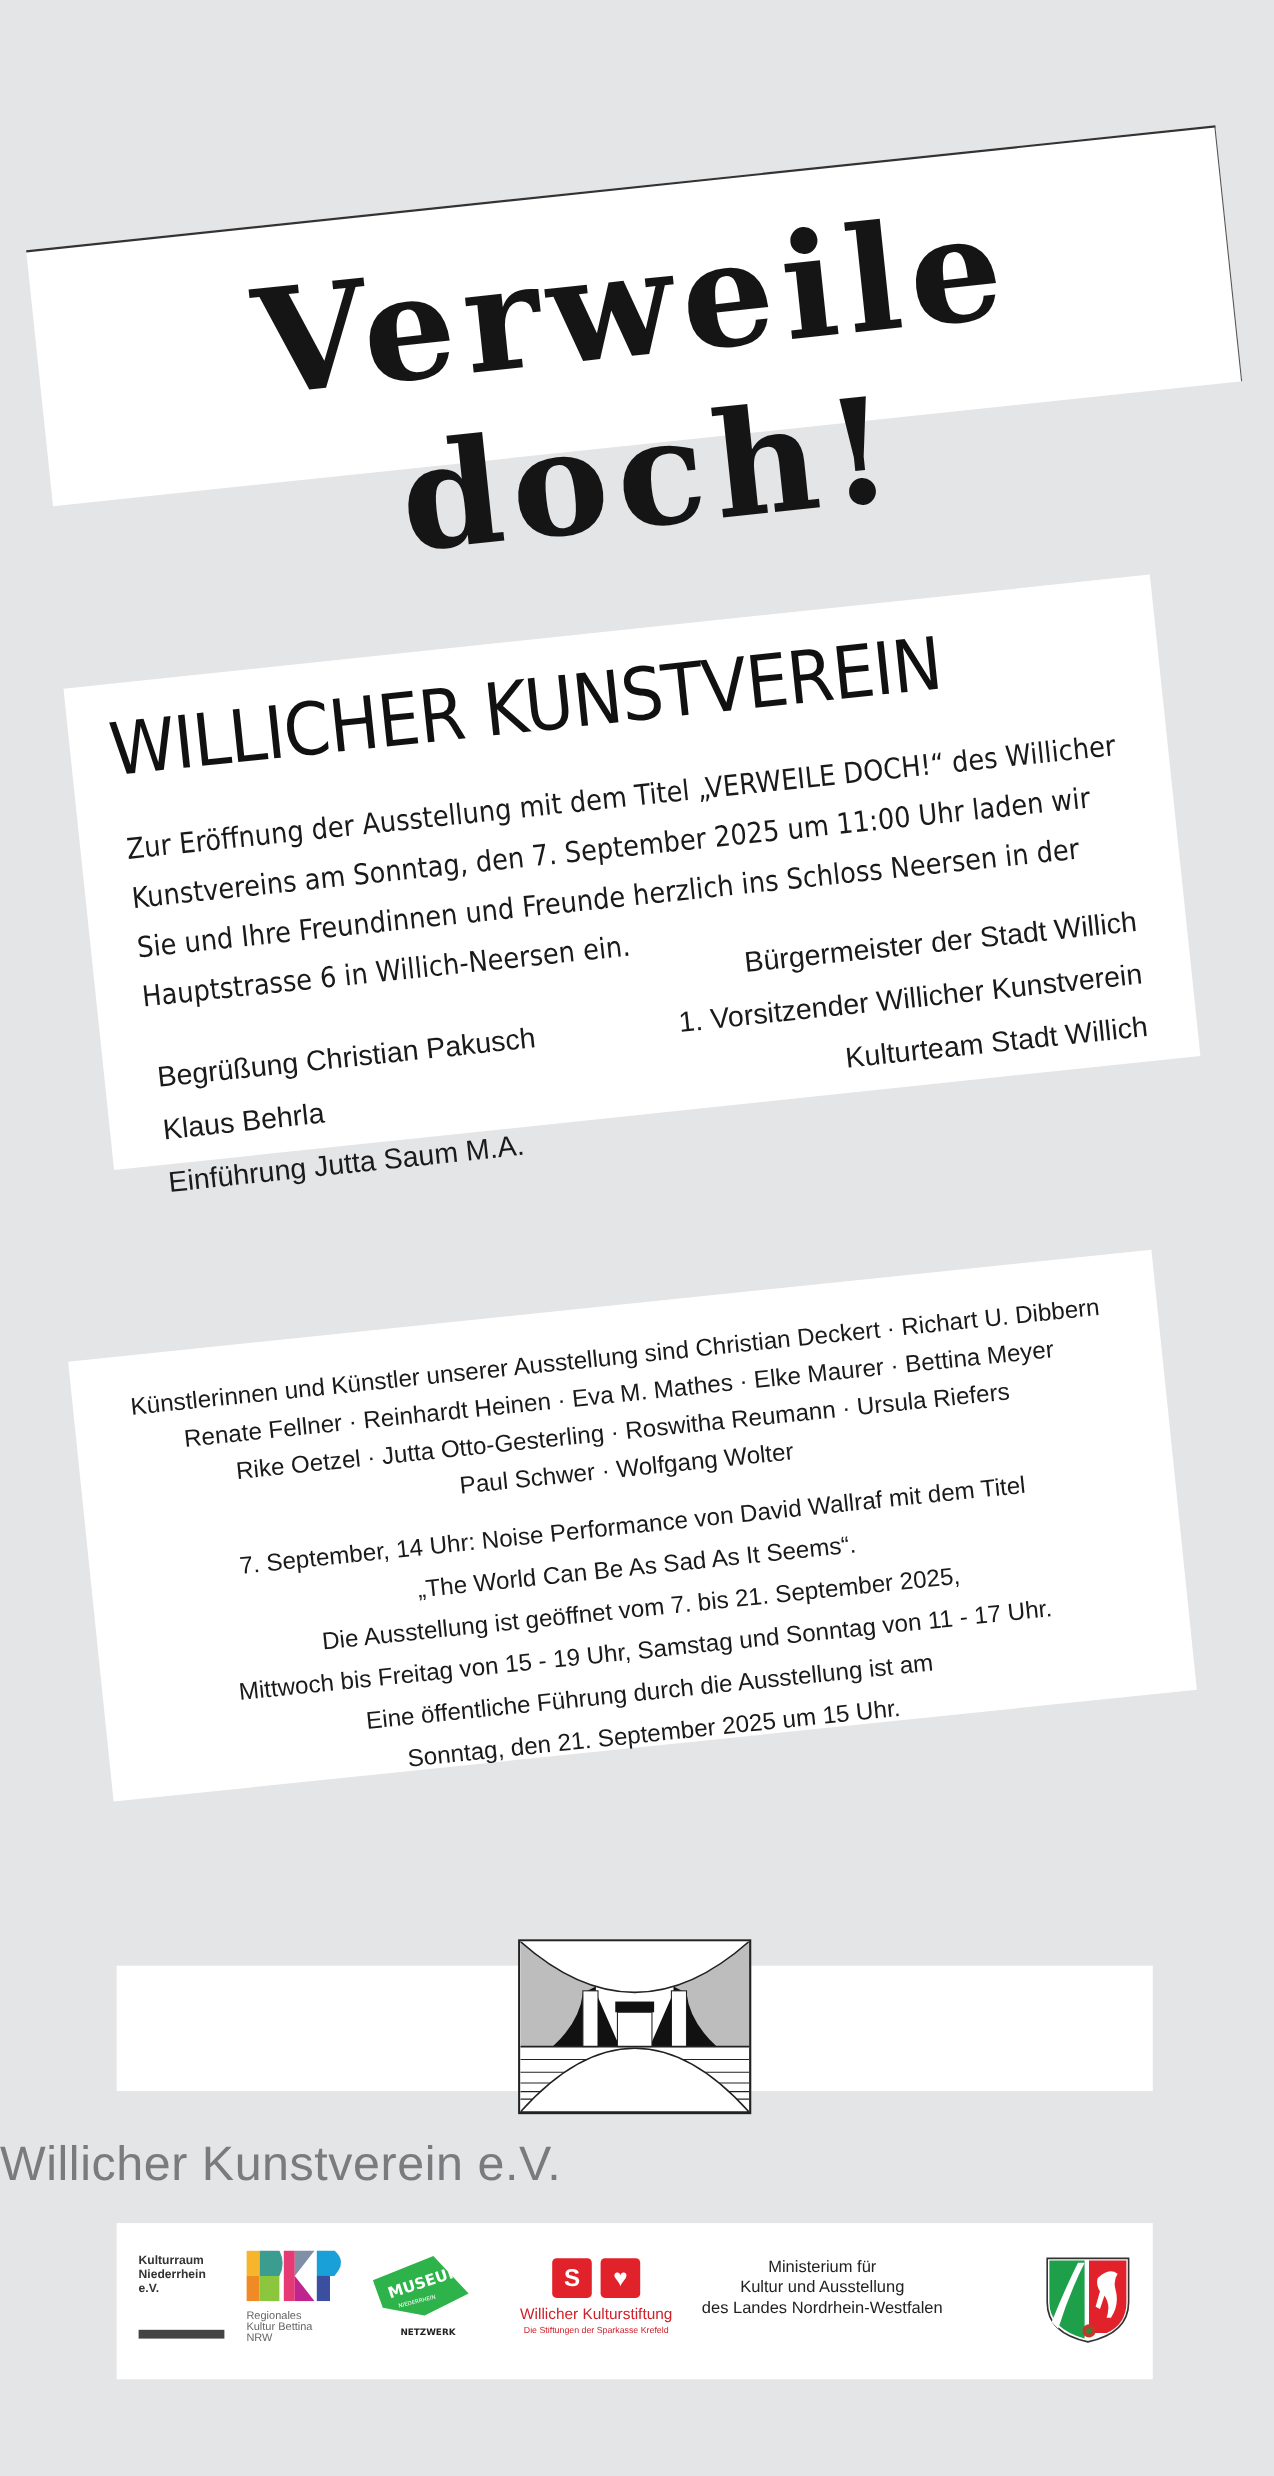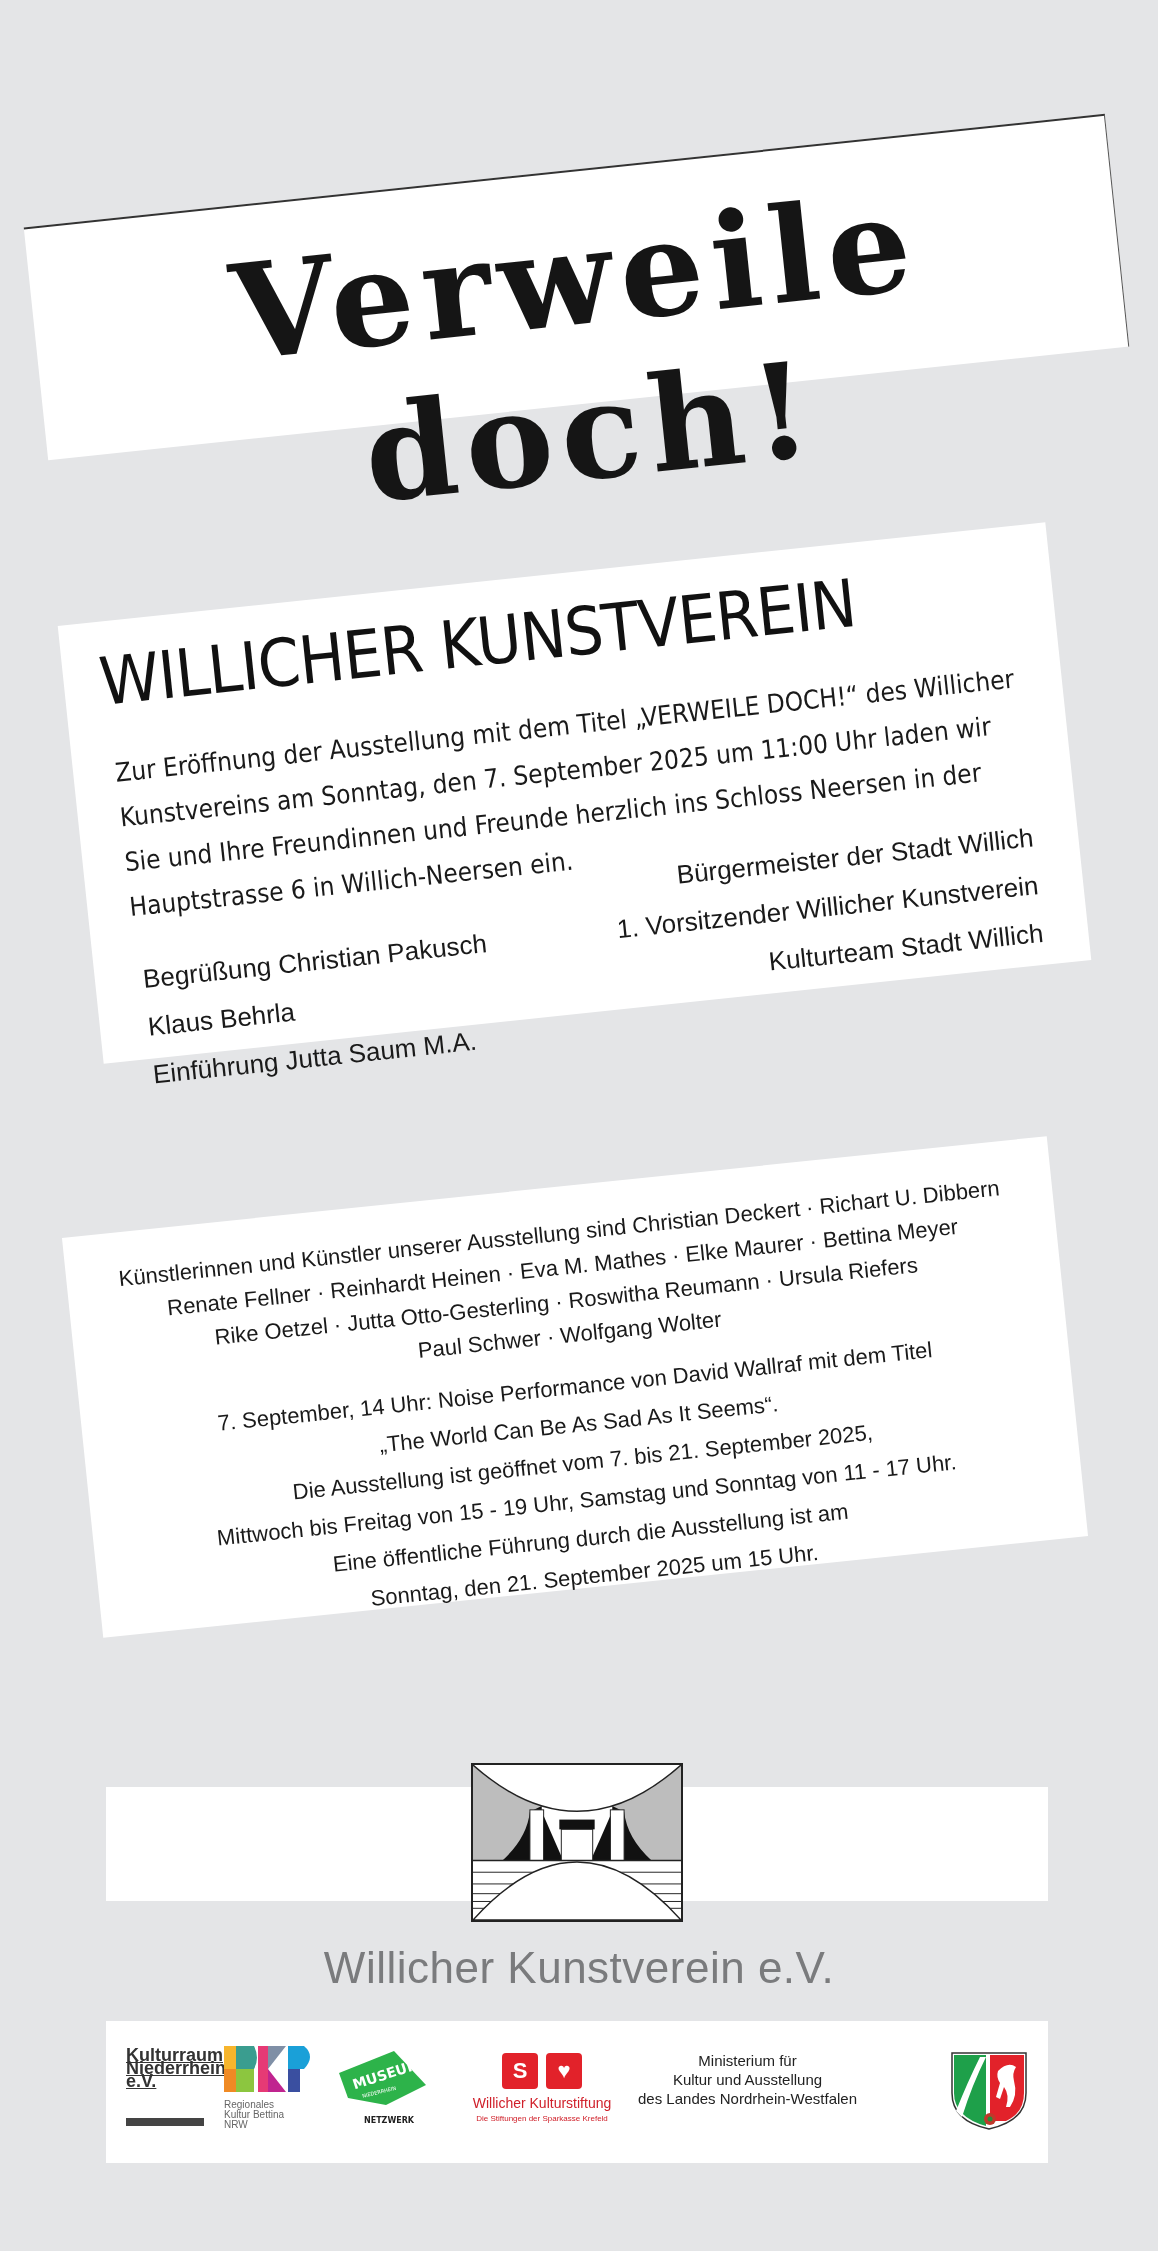--- a/index.html
+++ b/index.html
@@ -71,30 +71,30 @@
     position: absolute; left: 106px; top: 1787px; width: 942px; height: 114px;
     background: #fff;
   }
   #logo-box {
     position: absolute; left: 471px; top: 1763px; width: 212px; height: 159px;
     background: #fff; border: 2px solid #222; box-sizing: border-box;
   }
   #logo-box svg { width: 100%; height: 100%; display: block; }
   #org-name {
     position: absolute; left: 0; right: 0; top: 1943px;
-    text-align: center; font-size: 44px; color: #7a7b7d;
+    text-align: left; font-size: 44px; color: #7a7b7d;
     letter-spacing: 0.5px;
   }
   
   #sponsors {
     position: absolute; left: 106px; top: 2021px; width: 942px; height: 142px;
     background: #fff;
   }
   .sp { position: absolute; }
-  #sp-kulturraum { left: 20px; top: 28px; font-size: 18px; font-weight: bold; line-height: 13px; color: #333; text-decoration: underline; }
+  #sp-kulturraum { left: 20px; top: 28px; font-size: 11px; font-weight: bold; line-height: 13px; color: #333; }
   #sp-kulturraum .bar { width: 78px; height: 8px; background: #444; margin-top: 30px; }
   #sp-rkp { left: 118px; top: 25px; }
   #sp-rkp .letters { width: 92px; height: 46px; }
   #sp-rkp .txt { font-size: 10px; line-height: 10px; color: #666; margin-top: 4px; }
   #sp-museum { left: 228px; top: 22px; width: 100px; height: 95px; }
   #sp-stiftung { left: 346px; top: 32px; text-align: center; width: 180px; }
   #sp-stiftung .icons { display: flex; justify-content: center; gap: 8px; }
   #sp-stiftung .ic { width: 36px; height: 36px; background: #e2222a; border-radius: 4px;
      color: #fff; font-weight: bold; font-size: 22px; line-height: 36px; text-align: center; }
   #sp-stiftung .name { color: #d0202a; font-size: 14px; margin-top: 6px; white-space: nowrap; text-align: center; }

